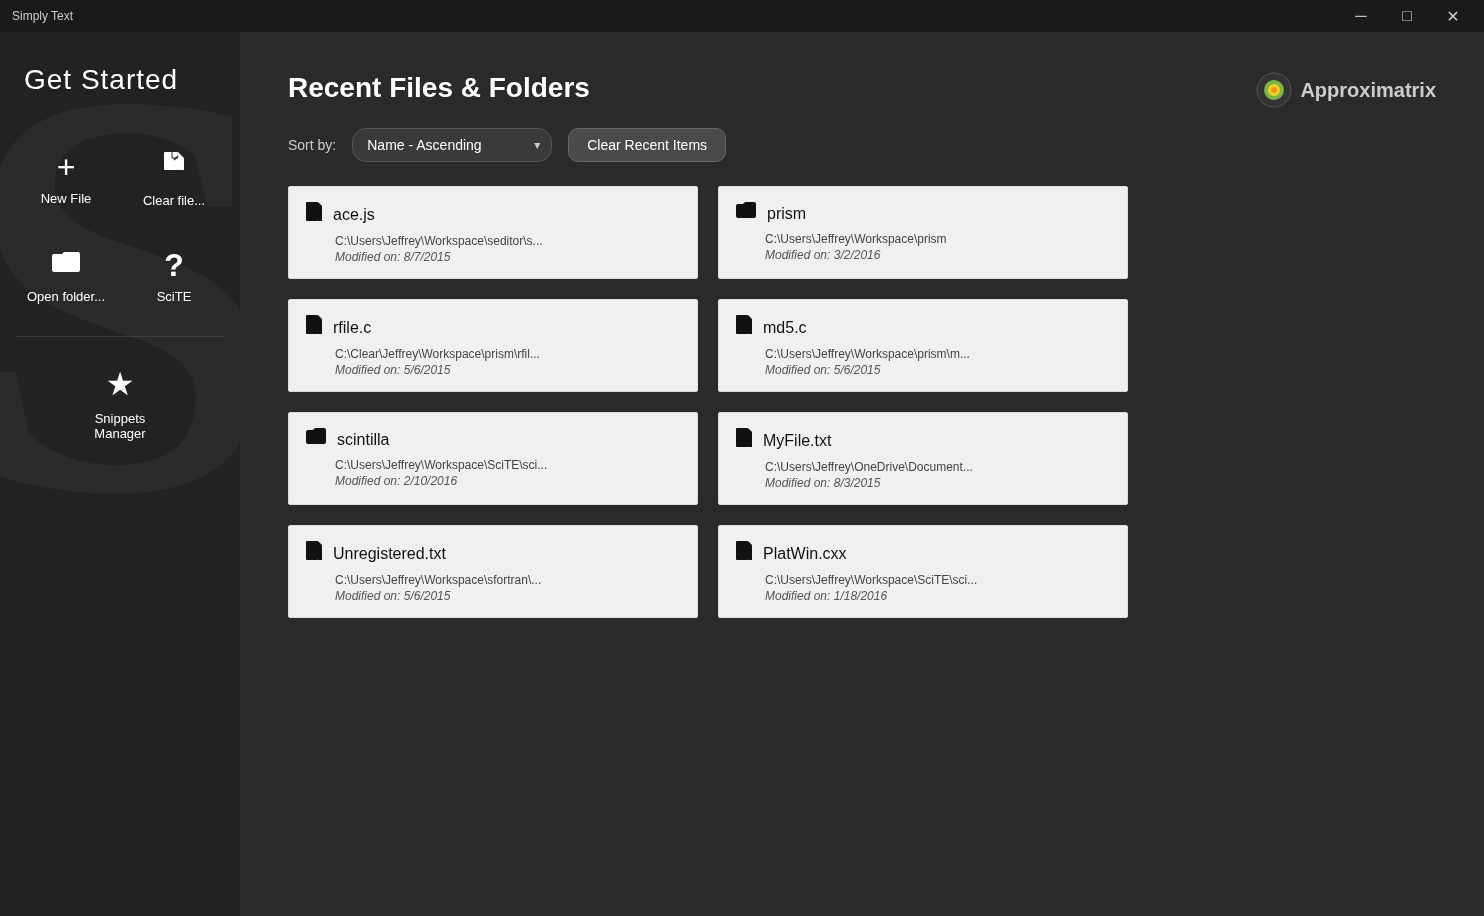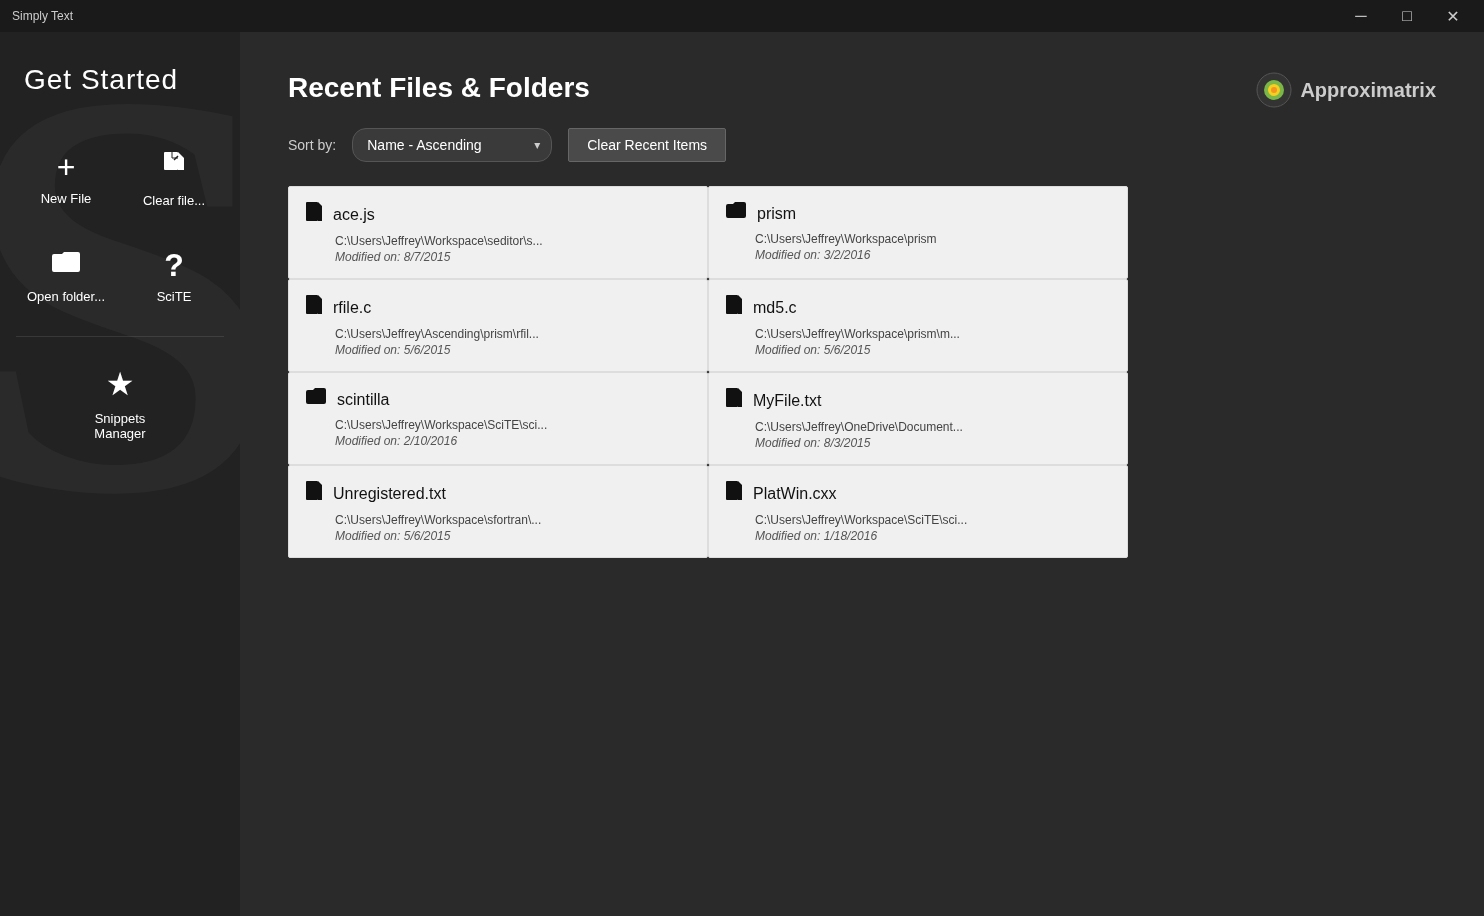--- a/index.html
+++ b/index.html
@@ -203,28 +203,28 @@
       pointer-events: none;
       font-size: 12px;
     }
     .clear-btn {
       background: #4a4a4a;
       border: 1px solid #666;
       color: #fff;
       padding: 8px 18px;
       font-size: 14px;
       cursor: pointer;
-      border-radius: 2px;
+      border-radius: 10px;
     }
 
     
     .file-grid {
       display: grid;
       grid-template-columns: 1fr 1fr;
-      gap: 0;
+      gap: 20px;
       max-width: 840px;
     }
     .file-card {
       background: #f0f0f0;
       border: 1px solid #ddd;
       padding: 14px 16px;
       cursor: pointer;
       border-radius: 2px;
       min-height: 90px;
     }
@@ -370,21 +370,21 @@
     <div class="file-modified">Modified on: 3/2/2016</div>
   </div>
         <div class="file-card">
     <div class="file-card-header">
       <span class="file-icon"><svg width="18" height="22" viewBox="0 0 18 22" fill="none">
                 <rect x="1" y="1" width="12" height="19" rx="1" fill="#111"></rect>
                 <polygon points="13,1 17,5 17,20 13,20" fill="#111"></polygon>
               </svg></span>
       <span class="file-name">rfile.c</span>
     </div>
-    <div class="file-path">C:\Users\Jeffrey\Ascending\prism\rfil...</div>
+    <div class="file-path">C:\Clear\Jeffrey\Workspace\prism\rfil...</div>
     <div class="file-modified">Modified on: 5/6/2015</div>
   </div>
         <div class="file-card">
     <div class="file-card-header">
       <span class="file-icon"><svg width="18" height="22" viewBox="0 0 18 22" fill="none">
                 <rect x="1" y="1" width="12" height="19" rx="1" fill="#111"></rect>
                 <polygon points="13,1 17,5 17,20 13,20" fill="#111"></polygon>
               </svg></span>
       <span class="file-name">md5.c</span>
     </div>

